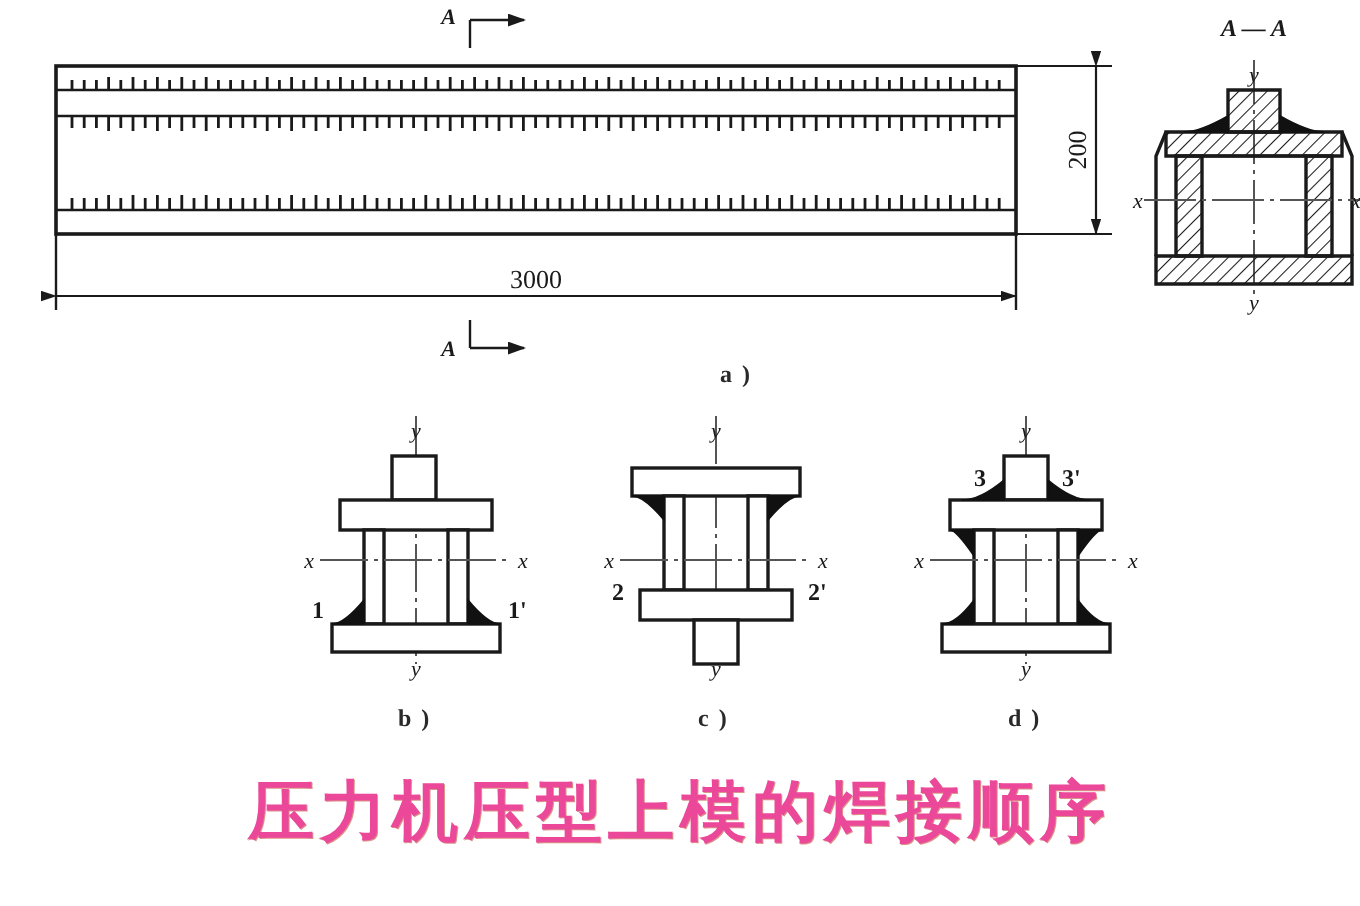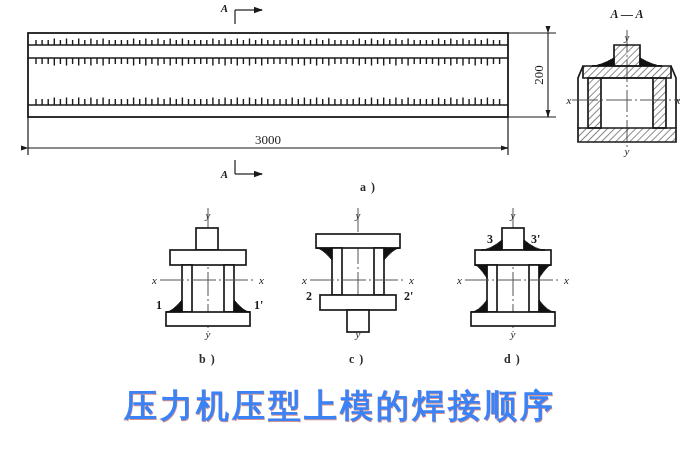--- a/index.html
+++ b/index.html
@@ -18,21 +18,21 @@
   }
 
   
   .title-wrap{
     position:absolute;left:0;top:378px;width:680px;height:56px;
     display:flex;align-items:center;justify-content:center;
   }
   .title{
     font-family:"DejaVu Sans", sans-serif;
     font-size:33px;font-weight:bold;letter-spacing:3px;
-    color:#3b82f6;
+    color:#ec4899;
     text-shadow:0.5px 0.5px 0 rgba(190,60,40,.55);
     white-space:nowrap;
   }
 
   
   .wm{position:absolute;right:6px;top:381px;width:238px;height:66px;pointer-events:none;}
   .wm-cn{
     position:absolute;right:4px;top:0;
     font-family:"DejaVu Sans", sans-serif;
     font-size:31px;font-weight:bold;letter-spacing:2px;

